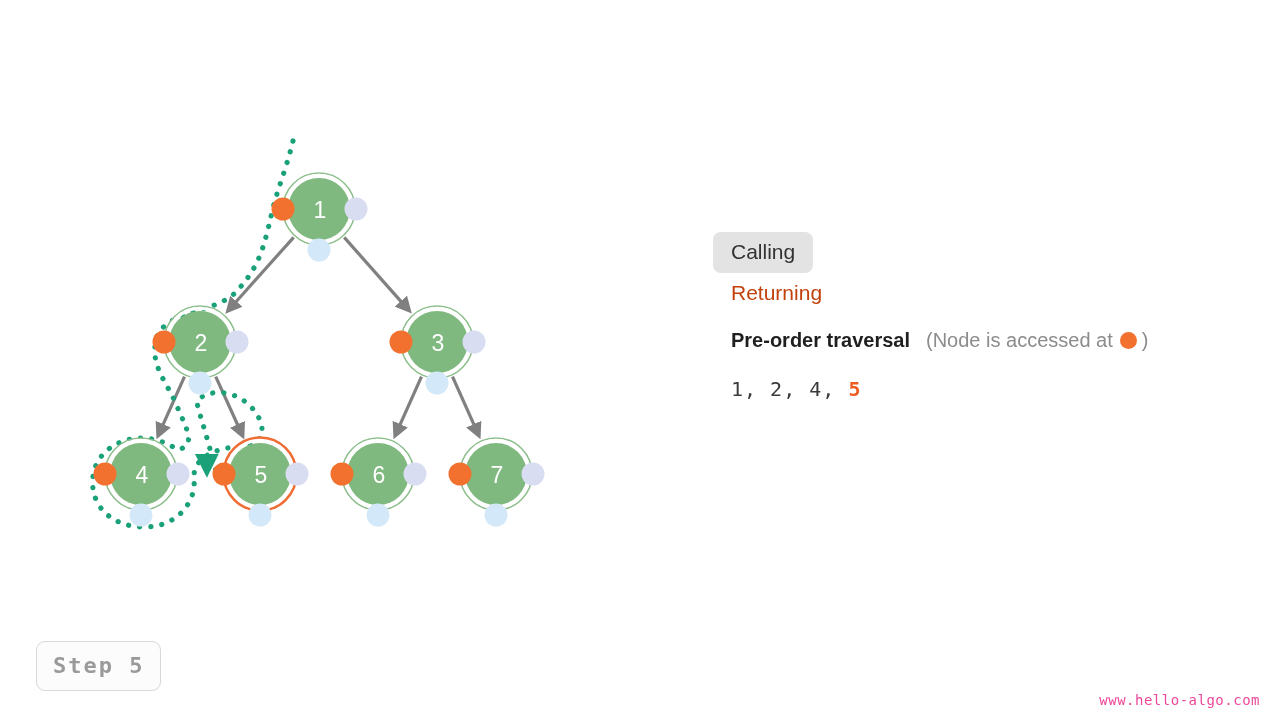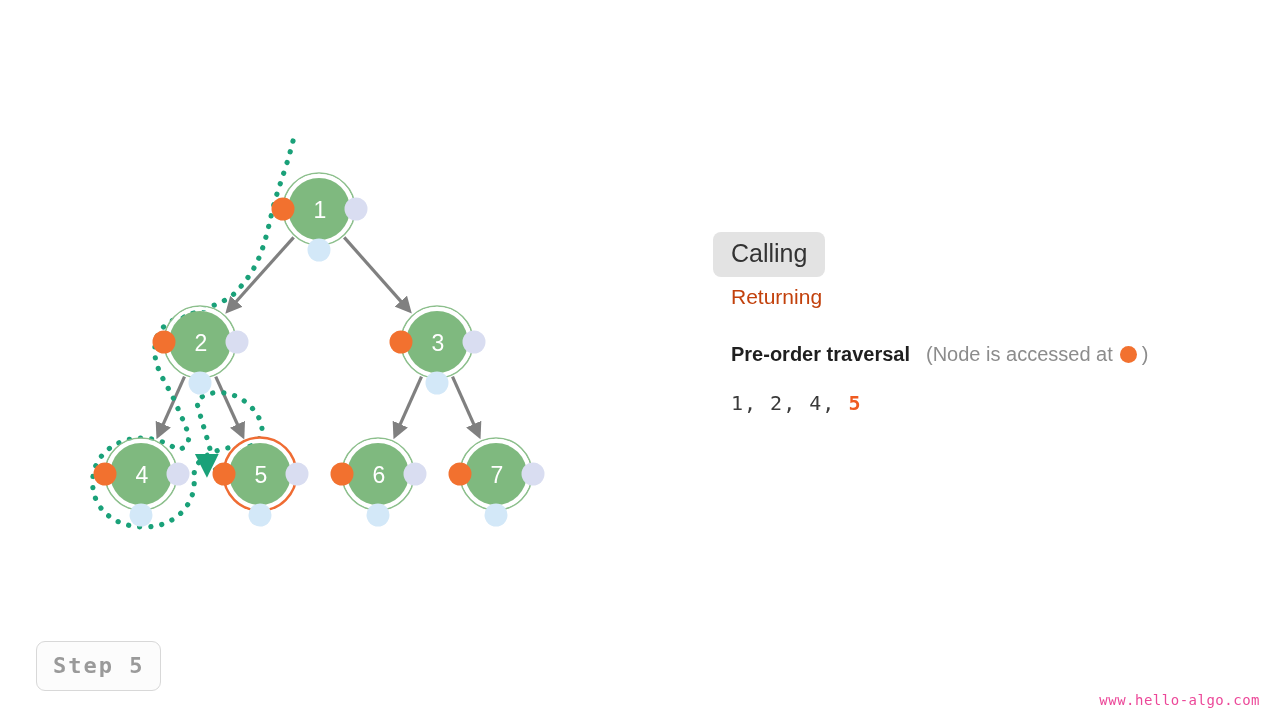--- a/index.html
+++ b/index.html
@@ -38,33 +38,33 @@
     position: absolute;
     left: 713px;
     top: 232px;
     width: 545px;
   }
   .state-pill {
     display: inline-block;
     background: #e3e3e3;
     border-radius: 8px;
     padding: 9px 18px 11px 18px;
-    font-size: 25px;
+    font-size: 21px;
     color: #333333;
     line-height: 1;
   }
   .state-plain {
     display: inline-block;
     padding: 9px 18px 11px 18px;
     font-size: 21px;
     color: #c2410c;
     line-height: 1;
   }
   #order-row {
-    margin-top: 25px;
+    margin-top: 15px;
     padding-left: 18px;
     display: flex;
     align-items: center;
     white-space: nowrap;
   }
   #order-title {
     font-size: 20px;
     font-weight: bold;
     color: #1f1f1f;
   }

